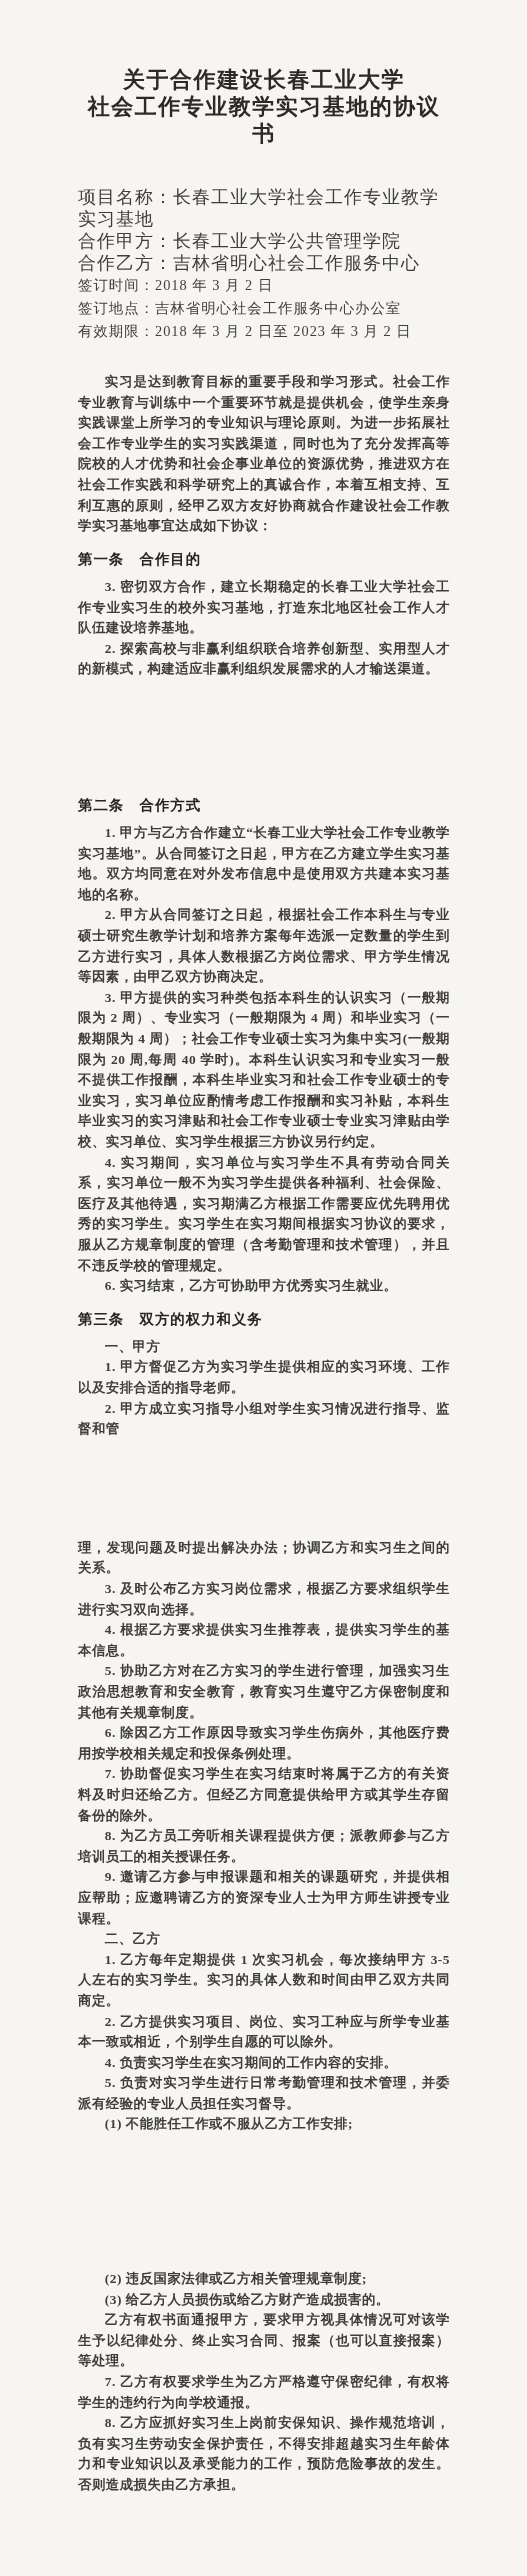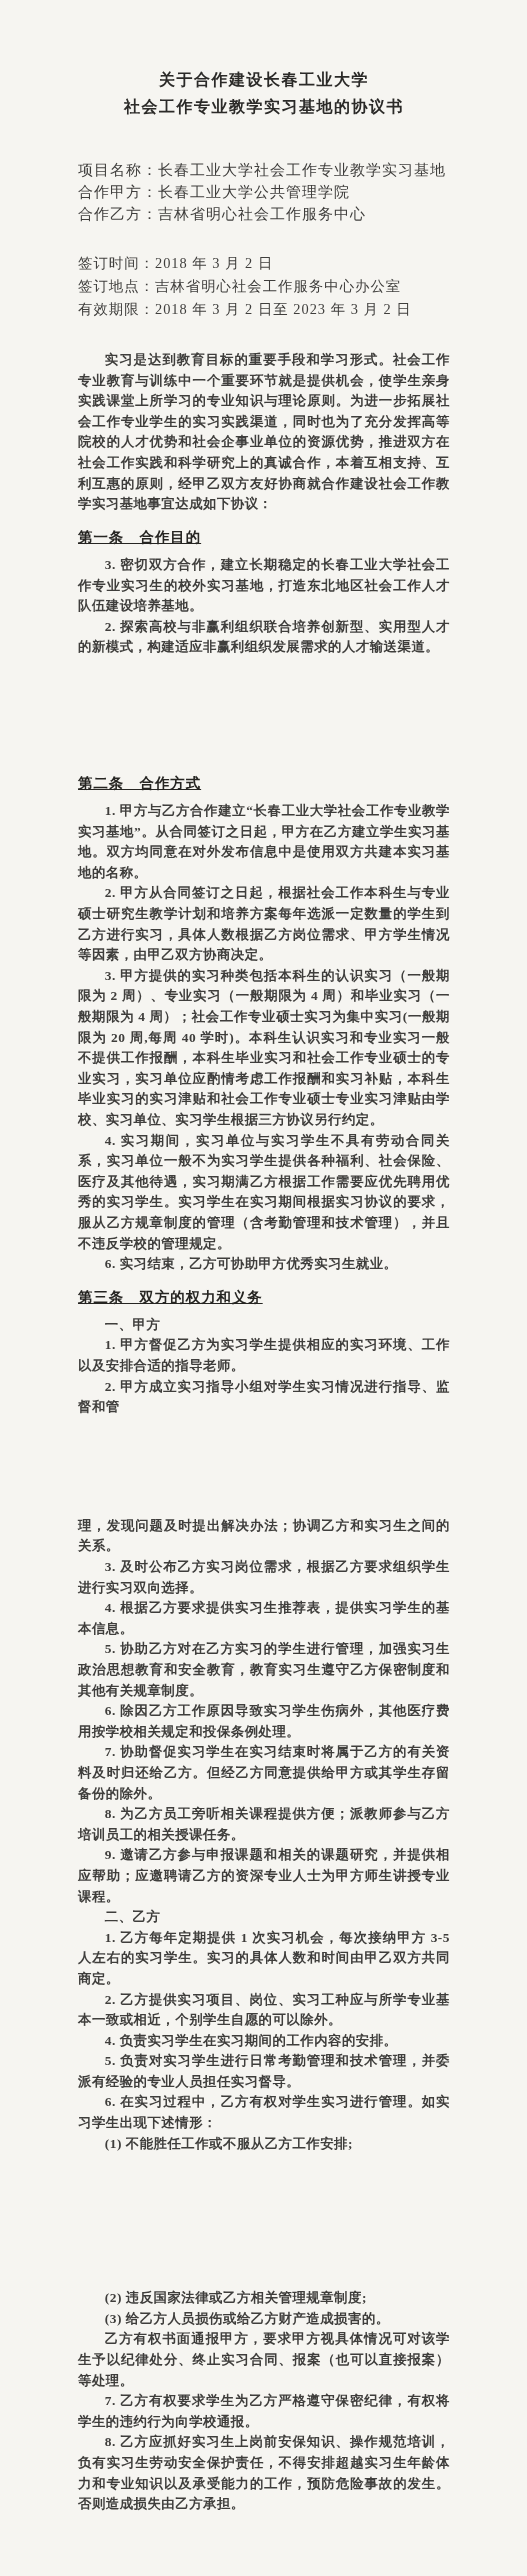--- a/index.html
+++ b/index.html
@@ -10,36 +10,36 @@
     background:#f6f5f1;
     overflow:hidden;
     font-family:"Liberation Serif","DejaVu Serif",serif;
     color:#3f3e3c;
   }
   .content{padding:0 78px;}
   .title{
     margin-top:66px;
     text-align:center;
     font-weight:700;
-    font-size:16px;
+    font-size:22px;
     line-height:27px;
     letter-spacing:1.5px;
     color:#2b2a28;
   }
   .meta{margin-top:39px;}
-  .meta .row{font-size:15px;line-height:22px;letter-spacing:1px;}
-  .meta2{margin-top:27px;}
+  .meta .row{font-size:18px;line-height:22px;letter-spacing:1px;}
+  .meta2{}
   .meta2 .row{font-size:14.4px;line-height:23px;letter-spacing:1px;}
   .body{margin-top:29px;font-size:13.4px;line-height:20.6px;text-align:justify;letter-spacing:0.5px;}
   .p{margin:0;text-indent:2em;font-weight:bold;}
   .p.cont{text-indent:0;}
   .h{
     font-family:"Liberation Sans","DejaVu Sans",sans-serif;
     font-weight:700;font-size:14.4px;color:#262522;
-    margin:12.4px 0 7.2px 0;letter-spacing:1px;text-decoration:underline;
+    margin:12.4px 0 7.2px 0;letter-spacing:1px;
   }
   .gap1{height:103px;} .gap2{height:98px;} .gap3{height:134px;}
 </style>
 </head>
 <body>
 
 <div class="doc">
   <div class="content">
 
     <div class="title">
@@ -92,21 +92,20 @@
         <p class="p">5. 协助乙方对在乙方实习的学生进行管理，加强实习生政治思想教育和安全教育，教育实习生遵守乙方保密制度和其他有关规章制度。</p>
         <p class="p">6. 除因乙方工作原因导致实习学生伤病外，其他医疗费用按学校相关规定和投保条例处理。</p>
         <p class="p">7. 协助督促实习学生在实习结束时将属于乙方的有关资料及时归还给乙方。但经乙方同意提供给甲方或其学生存留备份的除外。</p>
         <p class="p">8. 为乙方员工旁听相关课程提供方便；派教师参与乙方培训员工的相关授课任务。</p>
         <p class="p">9. 邀请乙方参与申报课题和相关的课题研究，并提供相应帮助；应邀聘请乙方的资深专业人士为甲方师生讲授专业课程。</p>
         <p class="p">二、乙方</p>
         <p class="p">1. 乙方每年定期提供 1 次实习机会，每次接纳甲方 3-5 人左右的实习学生。实习的具体人数和时间由甲乙双方共同商定。</p>
         <p class="p">2. 乙方提供实习项目、岗位、实习工种应与所学专业基本一致或相近，个别学生自愿的可以除外。</p>
         <p class="p">4. 负责实习学生在实习期间的工作内容的安排。</p>
         <p class="p">5. 负责对实习学生进行日常考勤管理和技术管理，并委派有经验的专业人员担任实习督导。</p>
-        <p class="p">6. 在实习过程中，乙方有权对学生实习进行管理。如实习学生出现下述情形：</p>
         <p class="p">(1) 不能胜任工作或不服从乙方工作安排;</p>
         <div class="gap3"></div>
         <p class="p">(2) 违反国家法律或乙方相关管理规章制度;</p>
         <p class="p">(3) 给乙方人员损伤或给乙方财产造成损害的。</p>
         <p class="p">乙方有权书面通报甲方，要求甲方视具体情况可对该学生予以纪律处分、终止实习合同、报案（也可以直接报案）等处理。</p>
         <p class="p">7. 乙方有权要求学生为乙方严格遵守保密纪律，有权将学生的违约行为向学校通报。</p>
         <p class="p">8. 乙方应抓好实习生上岗前安保知识、操作规范培训，负有实习生劳动安全保护责任，不得安排超越实习生年龄体力和专业知识以及承受能力的工作，预防危险事故的发生。否则造成损失由乙方承担。</p>
 
       </section>
 

